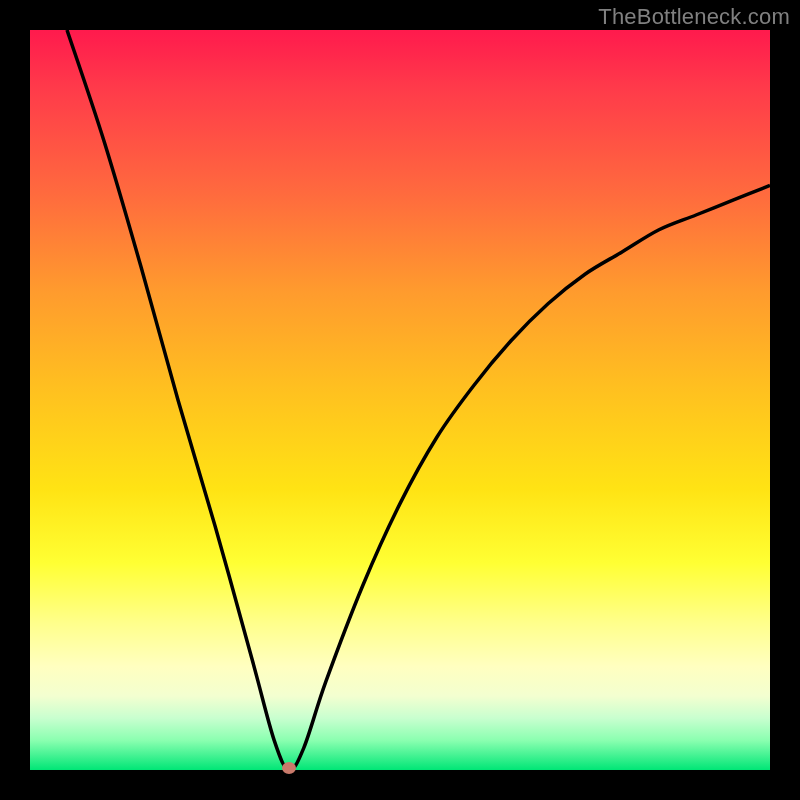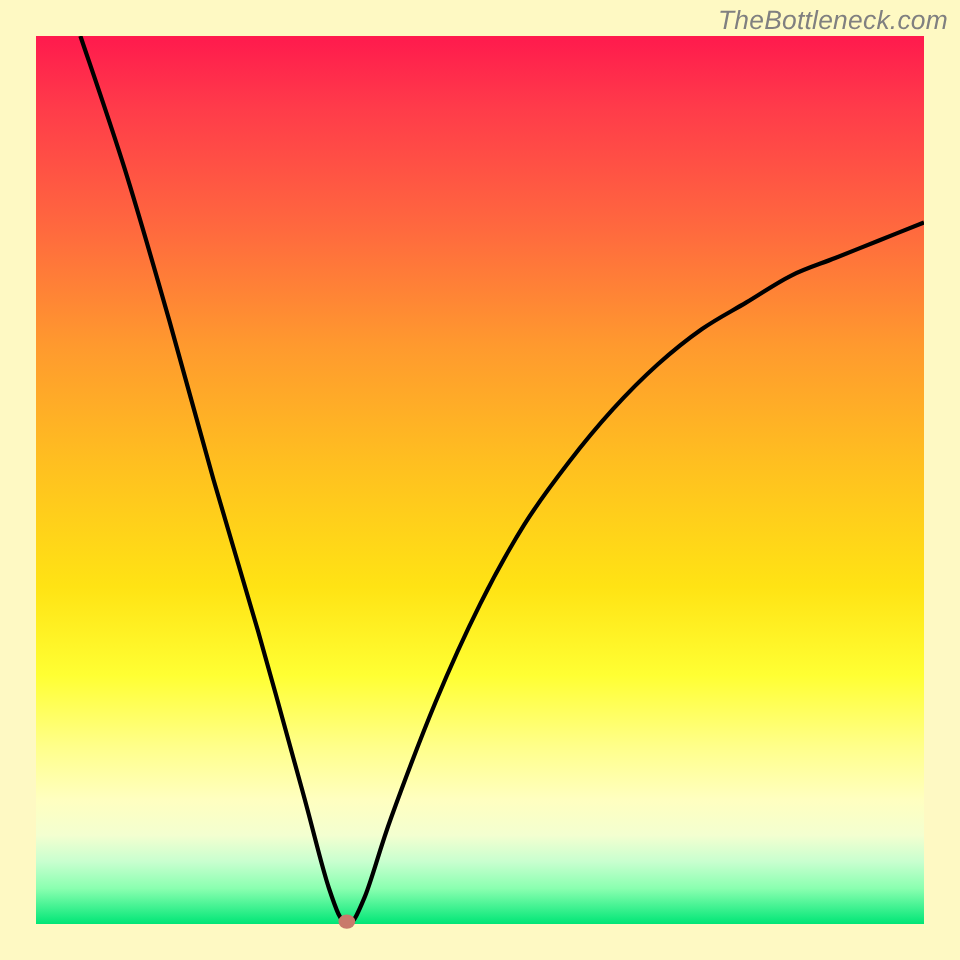--- a/index.html
+++ b/index.html
@@ -7,23 +7,22 @@
     padding: 0;
     width: 800px;
     height: 800px;
     overflow: hidden;
     font-family: Arial, Helvetica, sans-serif;
   }
   .frame {
     position: relative;
     width: 800px;
     height: 800px;
-    background: #fef9c3;
+    background: #000000;
     box-sizing: border-box;
-    font-style: italic;
   }
   .plot-area {
     position: absolute;
     left: 30px;
     top: 30px;
     width: 740px;
     height: 740px;
     background: linear-gradient(to bottom,
       #ff1a4d 0%,
       #ff3b4a 8%,

